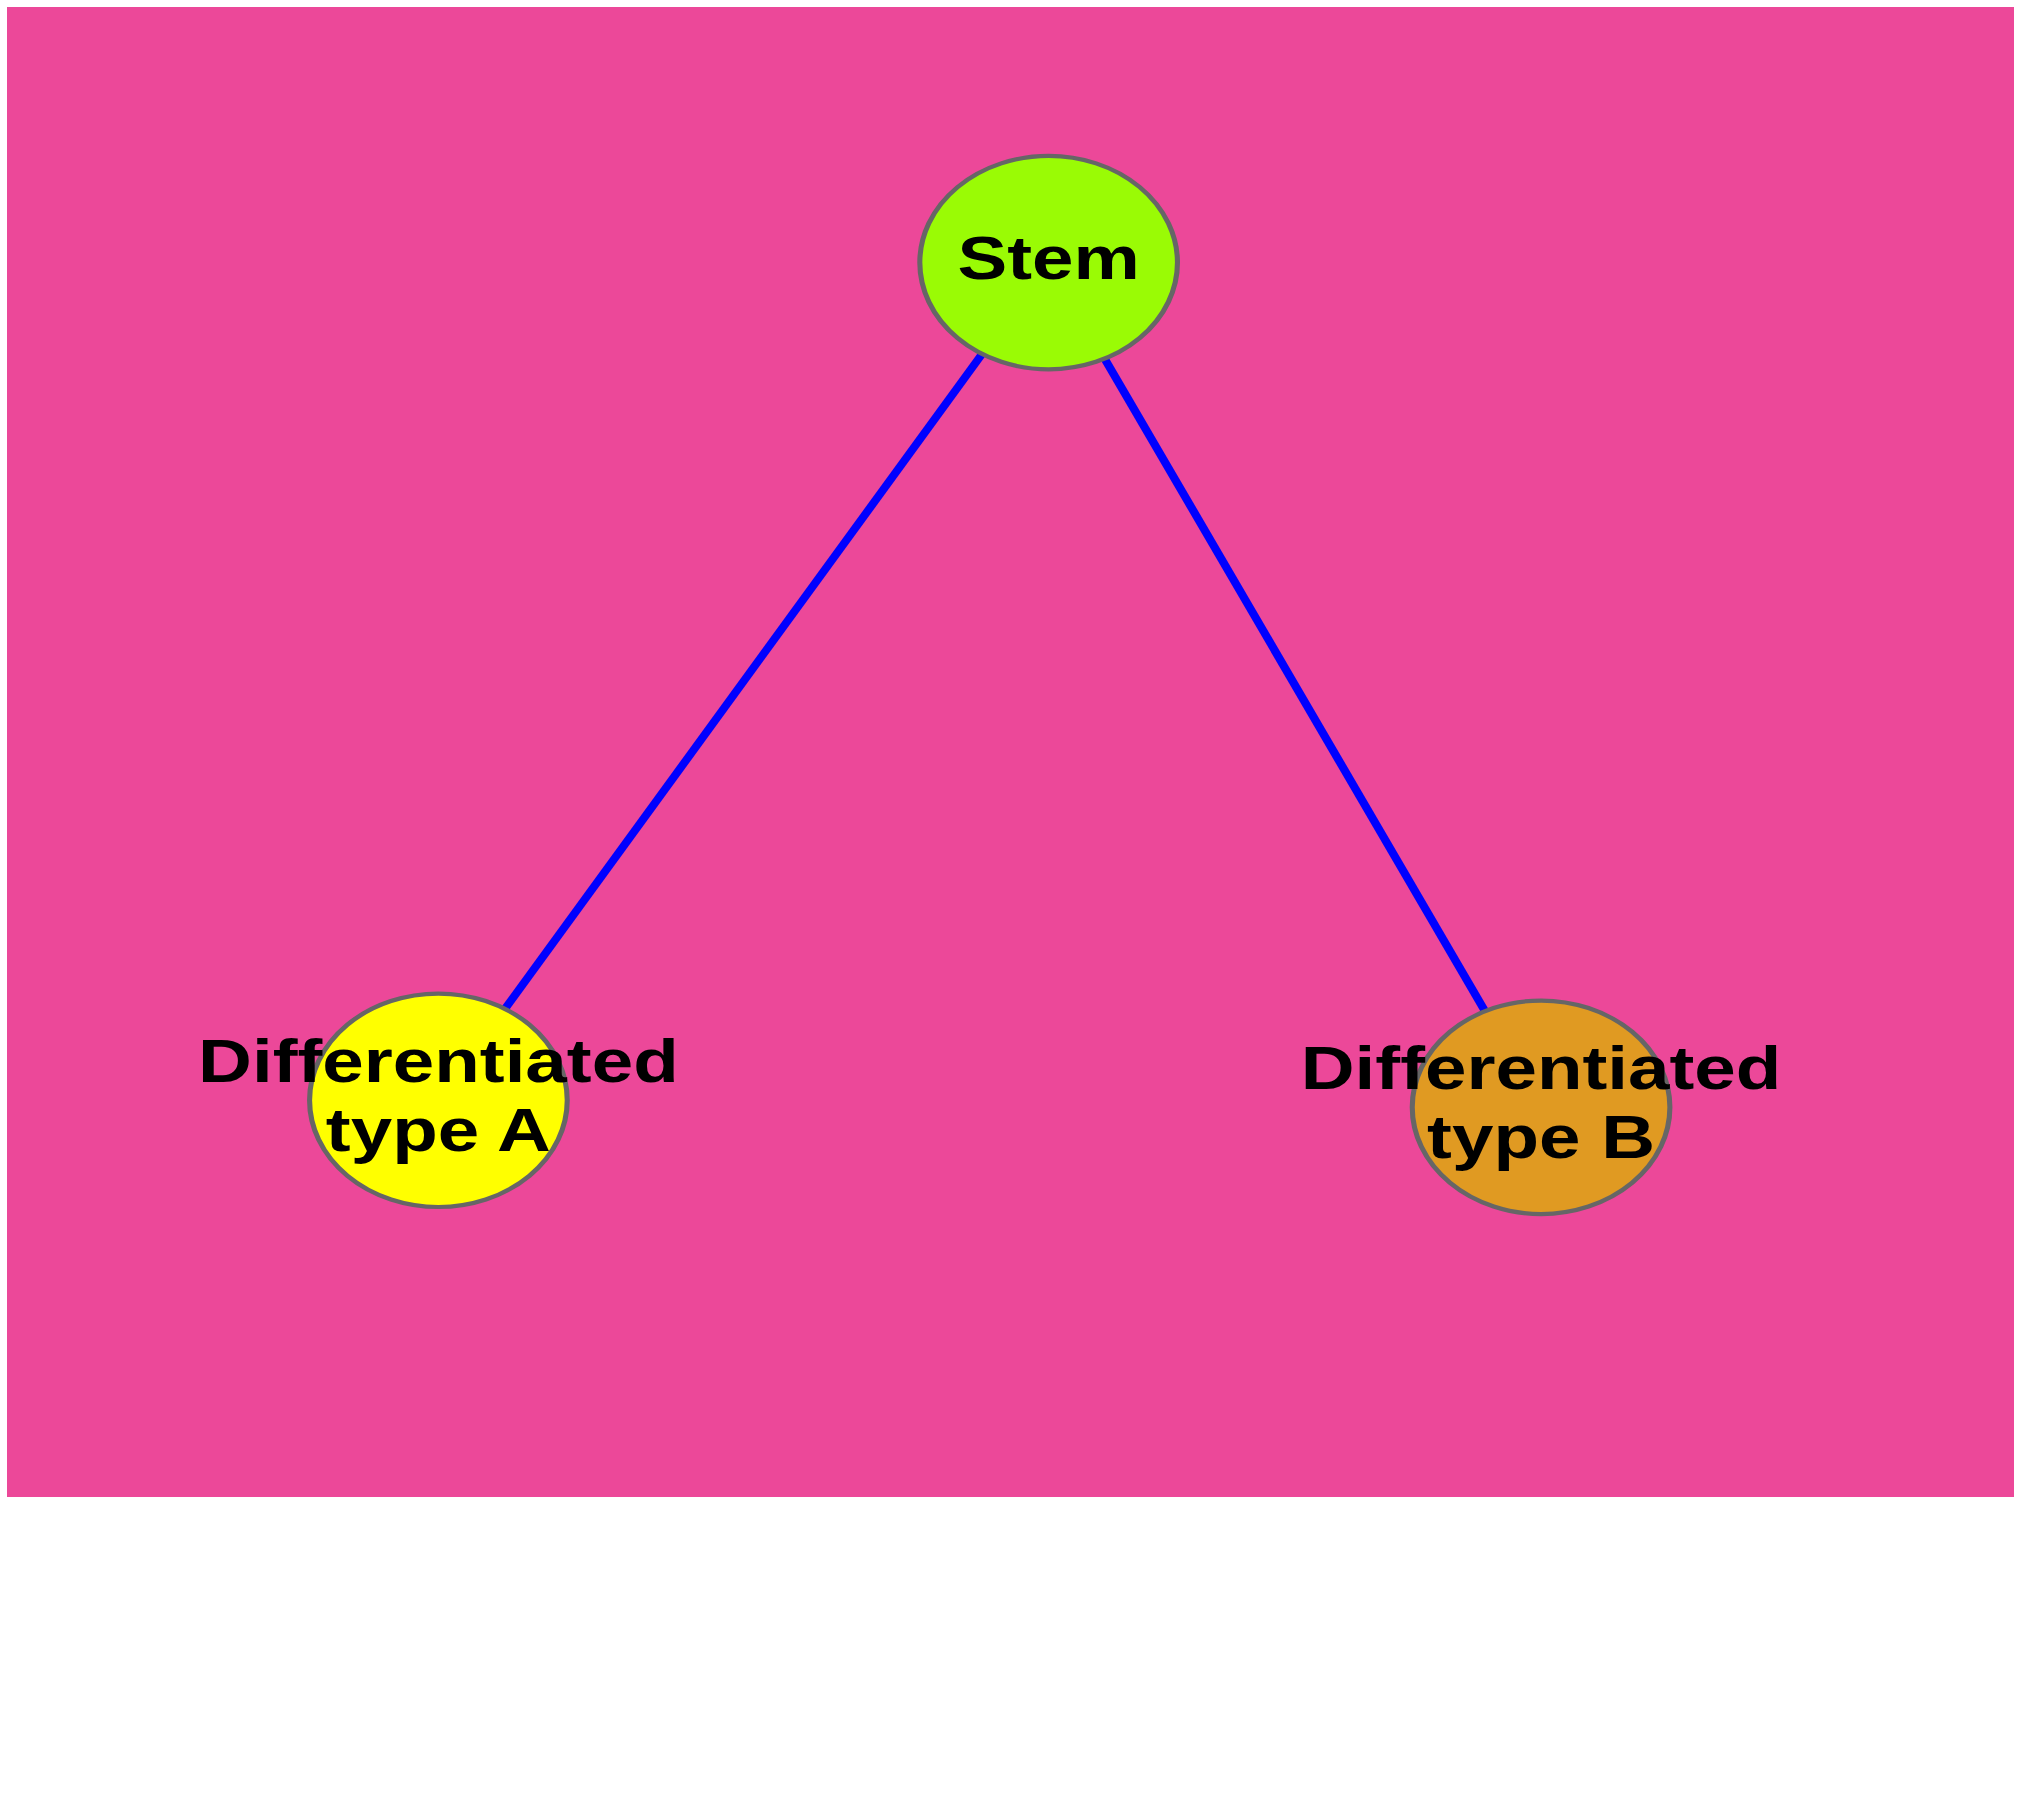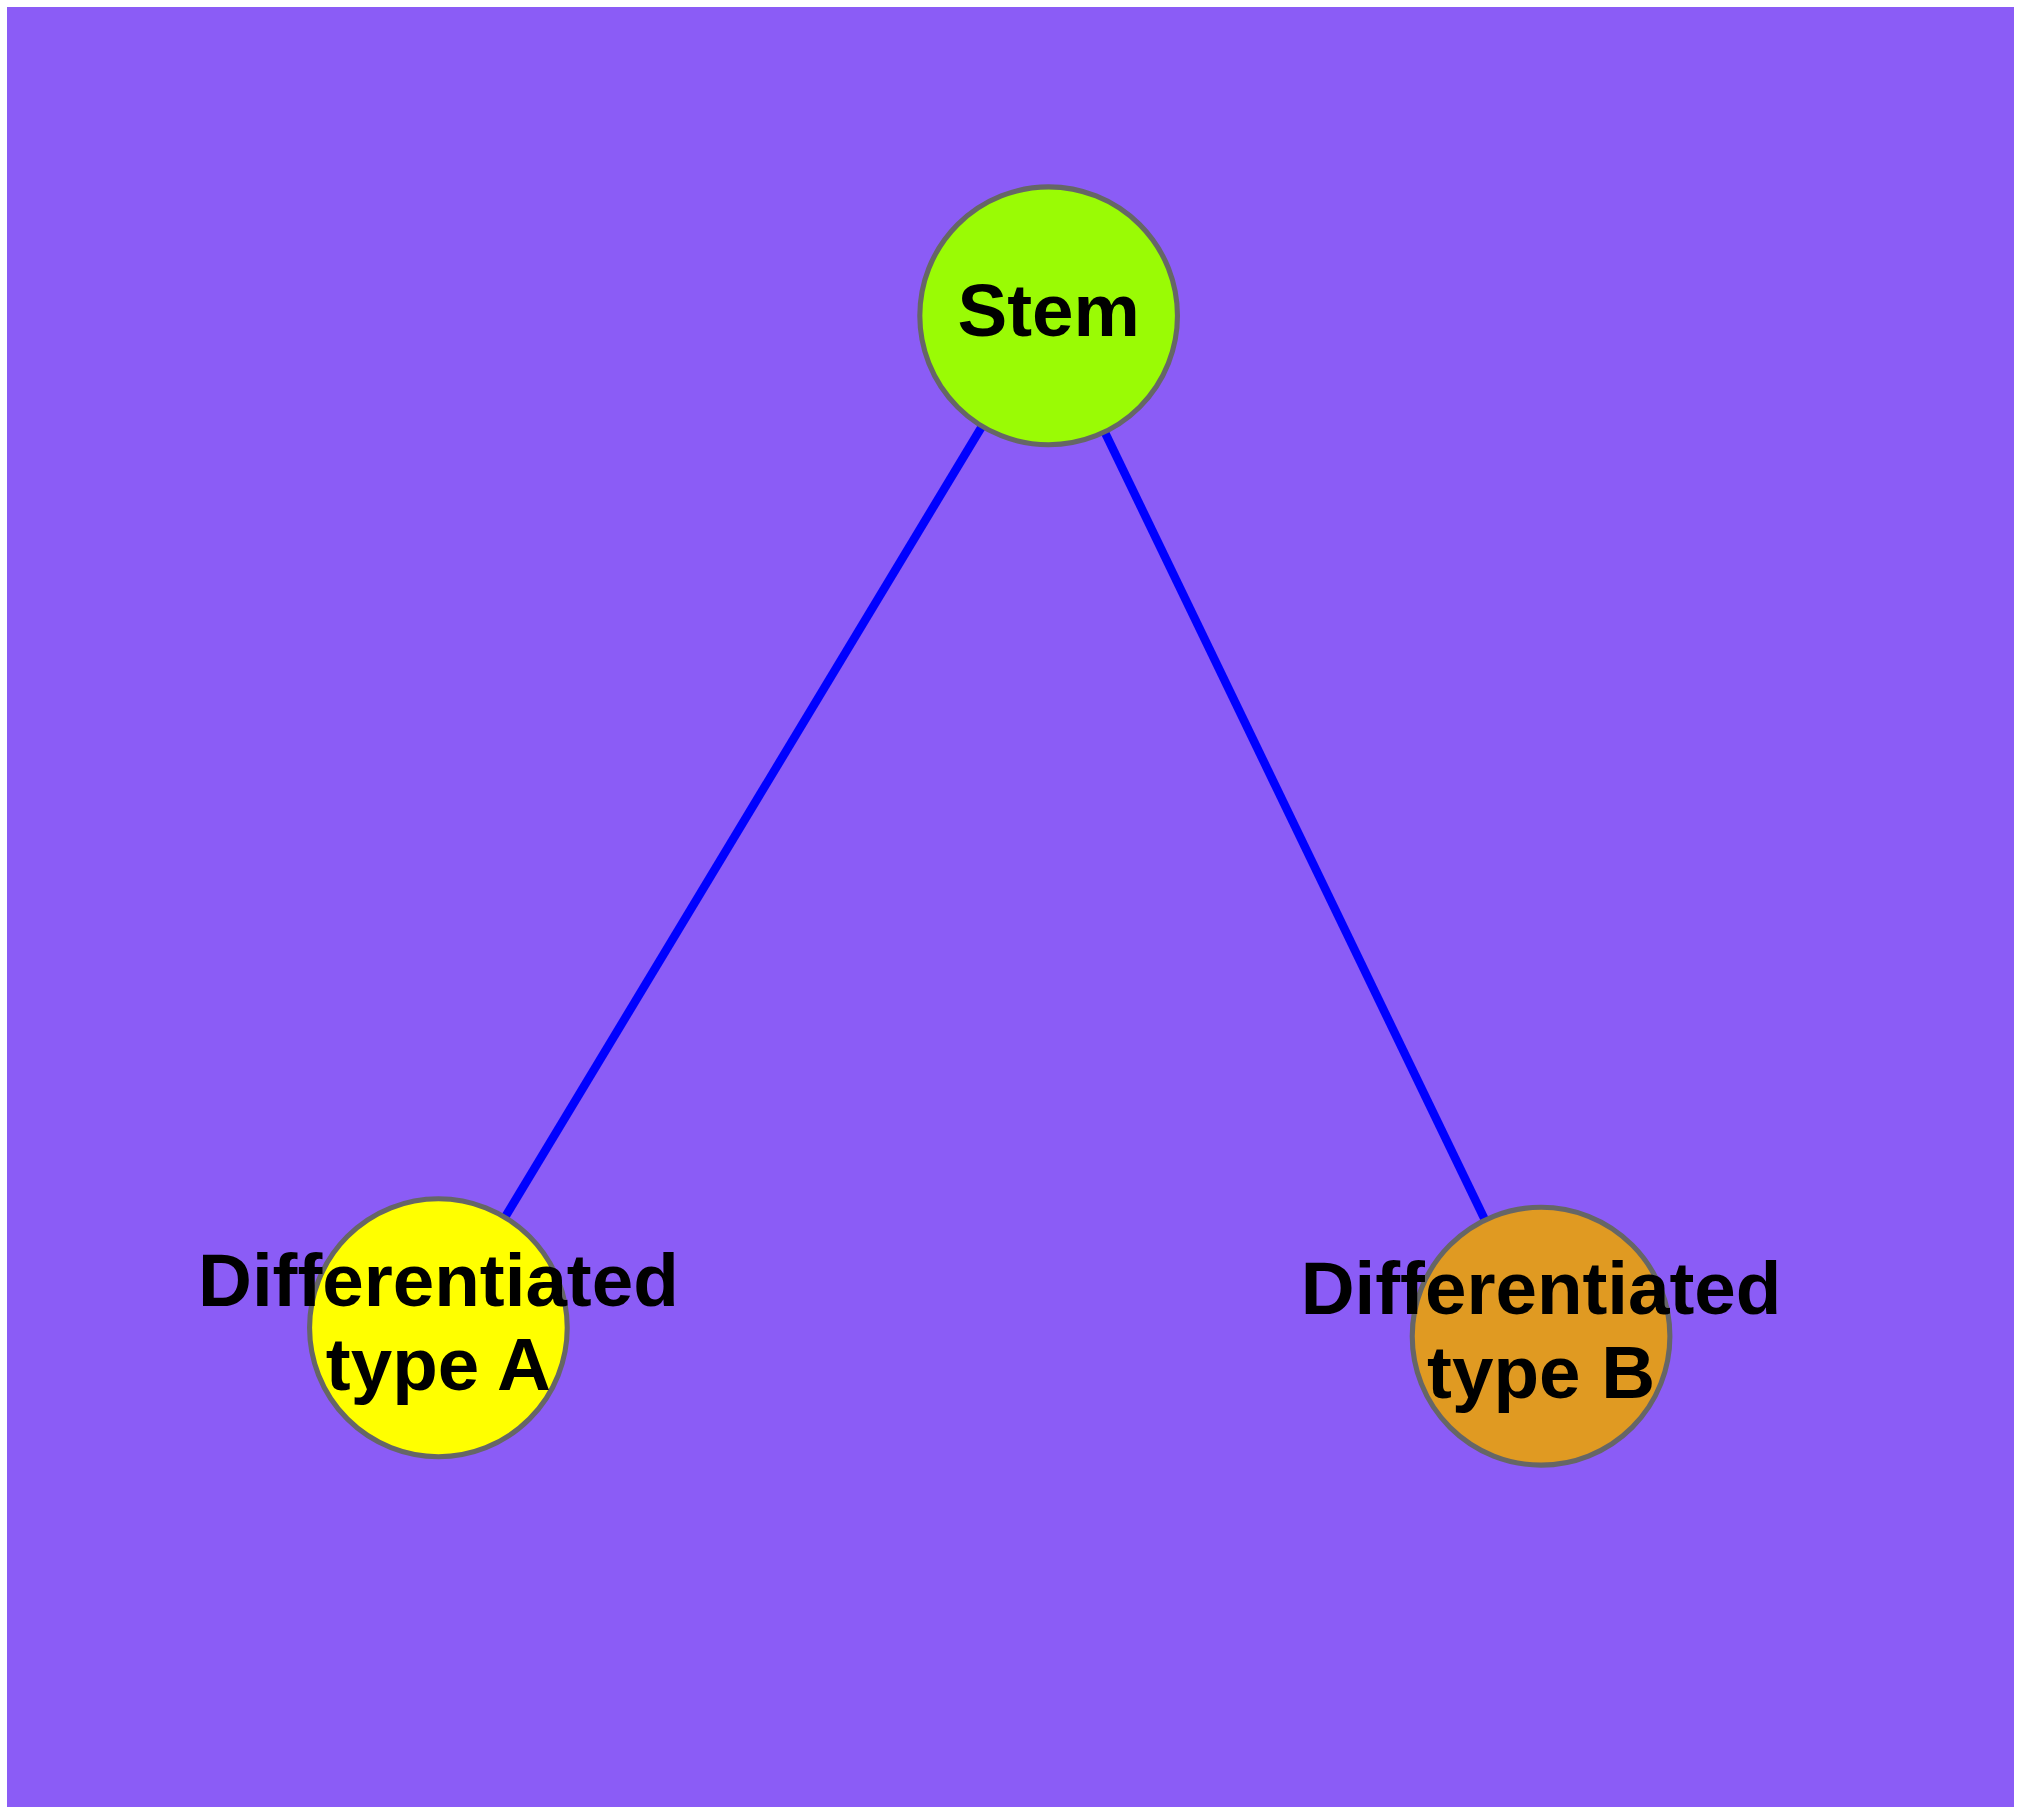--- a/index.html
+++ b/index.html
@@ -13,22 +13,22 @@
     height: 1812px;
     background: #ffffff;
     overflow: hidden;
     font-family: "Liberation Sans", sans-serif;
   }
   #plot-area {
     position: absolute;
     left: 6.8px;
     top: 6.8px;
     width: 2007px;
-    height: 1800px;
-    background: #8b5cf6;
+    height: 1490px;
+    background: #ec4899;
   }
   #graph-svg {
     position: absolute;
     left: 0;
     top: 0;
     width: 100%;
     height: 100%;
   }
   .edge-line {
     stroke: #0000ff;

